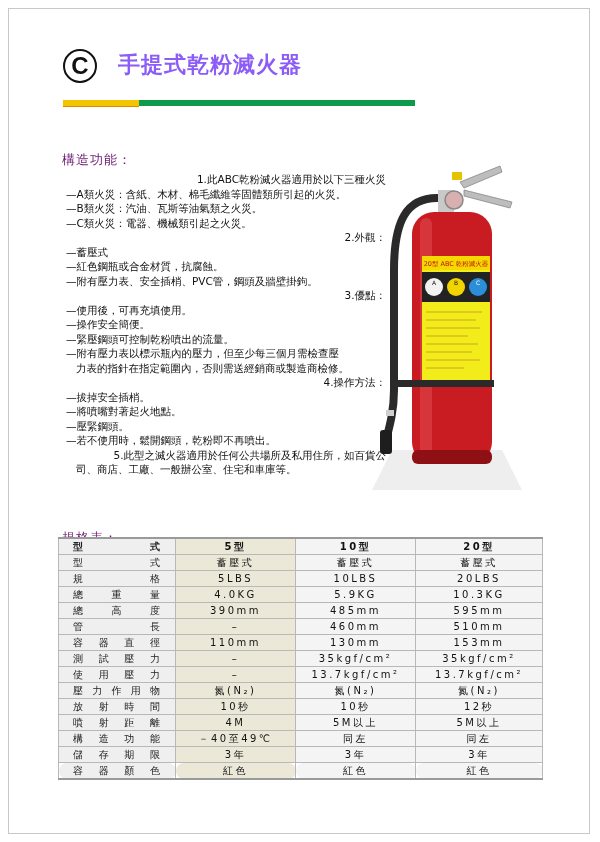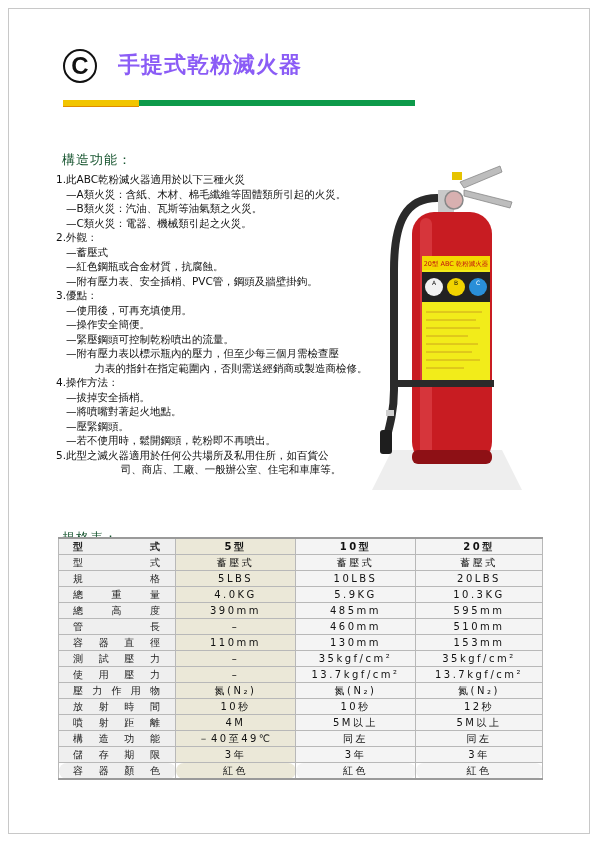--- a/index.html
+++ b/index.html
@@ -14,26 +14,26 @@
                  display: flex; align-items: center; justify-content: center;
                  font-weight: bold; font-size: 24px; font-family: "Liberation Sans", sans-serif; }
   .title { position: absolute; left: 118px; top: 50px; font-size: 22px; font-weight: bold;
            color: #8b5cf6; letter-spacing: 1px; }
   .bar-yellow { position: absolute; left: 63px; top: 100px; width: 76px; height: 6px;
                 background: #f2c500; border-bottom: 1px solid #e08a00; }
   .bar-green { position: absolute; left: 139px; top: 100px; width: 276px; height: 6px;
                background: #0d9a4a; }
 
   
-  .section-heading { position: absolute; font-size: 13px; color: #14532d; letter-spacing: 1px; }
+  .section-heading { position: absolute; font-size: 13px; color: #701a75; letter-spacing: 1px; }
   .content { position: absolute; left: 56px; top: 172px; width: 330px;
              font-size: 10.5px; line-height: 14.5px; color: #111; }
-  .content .item { white-space: nowrap; }
+  .content .item { white-space: nowrap; text-align: right; }
   .content .sub { padding-left: 10px; white-space: nowrap; }
-  .content .cont { padding-left: 20px; white-space: nowrap; text-align: center; }
+  .content .cont { padding-left: 20px; white-space: nowrap; }
 
   
   .illus { position: absolute; left: 372px; top: 160px; width: 150px; height: 330px; }
 
   
   table.spec { position: absolute; left: 58px; top: 537px; width: 484px;
                border-collapse: collapse; font-size: 10px; table-layout: fixed; }
   table.spec td { height: 15px; border: 1px solid #b8b8b8; text-align: center;
                   padding: 0; letter-spacing: 2.5px; background: #f4f4f4; white-space: nowrap; }
   table.spec td.label { background: #efefef; text-align: justify; text-align-last: justify;

